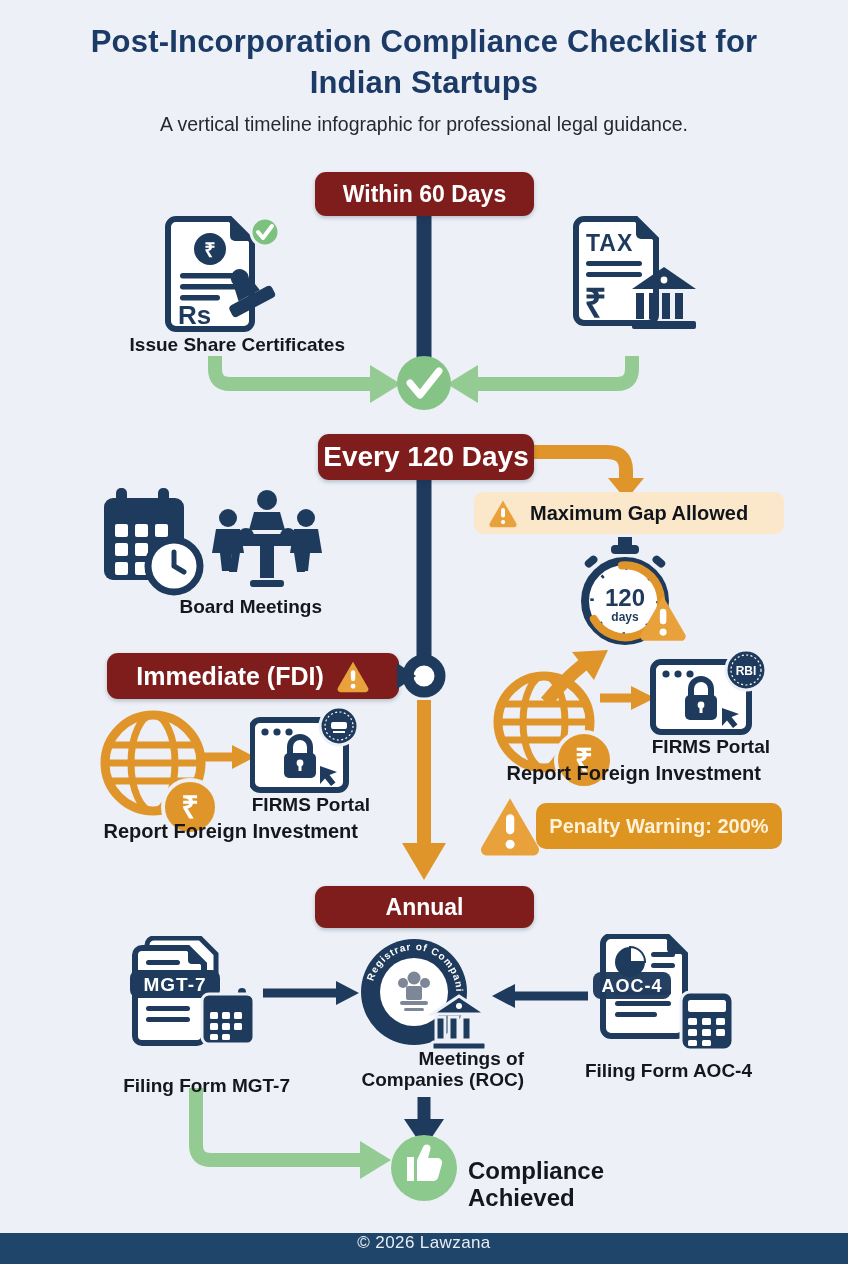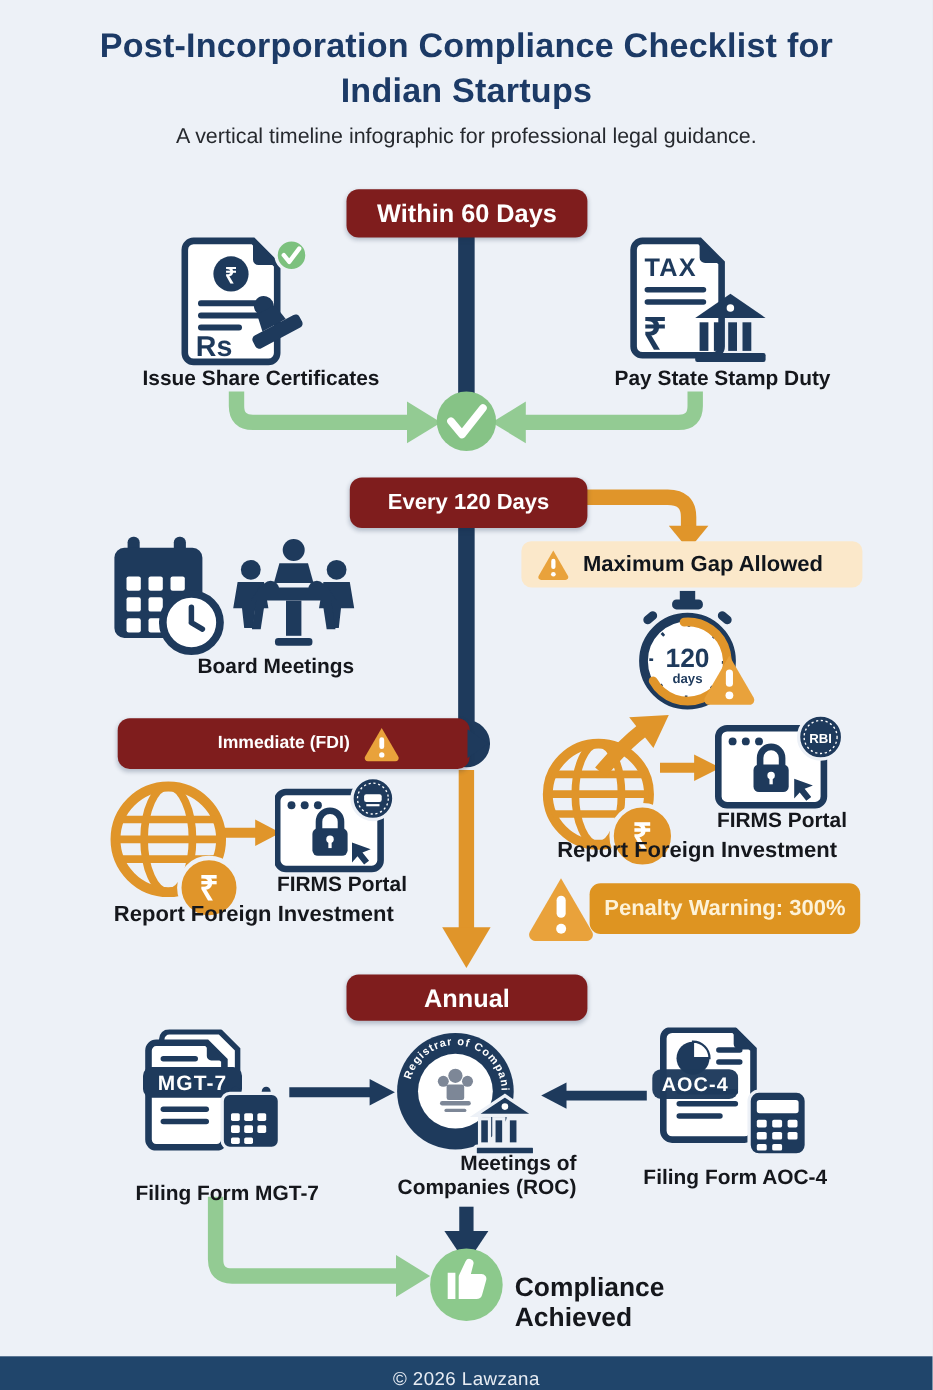--- a/index.html
+++ b/index.html
@@ -13,21 +13,21 @@
          justify-content:center;border-radius:11px;z-index:4;box-shadow:0 2px 4px rgba(20,40,70,.25);}
   .badge .pointer{position:absolute;right:-17px;top:50%;margin-top:-13px;width:0;height:0;
          border-top:13px solid transparent;border-bottom:13px solid transparent;border-left:19px solid #1e3a5c;}
   .label{font-weight:700;color:#15171c;text-align:right;font-size:19px;line-height:1.12;z-index:4;}
   .gapbox{background:#fbe8ca;border-radius:9px;display:flex;align-items:center;gap:12px;
           padding:0 14px;box-sizing:border-box;z-index:4;}
   .gapbox span{font-weight:700;font-size:20px;color:#10151c;}
   .penaltybox{background:#de9421;border-radius:10px;display:flex;align-items:center;justify-content:center;
           z-index:4;}
   .penaltybox span{font-weight:700;font-size:20px;color:#fdf2d8;}
-  .footer{left:0;top:1233px;width:848px;height:31px;background:#20456b;display:flex;align-items:flex-end;
+  .footer{left:0;top:1233px;width:848px;height:31px;background:#20456b;display:flex;align-items:flex-start;
           justify-content:center;z-index:5;}
   .footer span{color:#e8edf4;font-size:17px;letter-spacing:.4px;}
   svg{display:block;}
   .z2{z-index:2;} .z3{z-index:3;} .z5{z-index:5;}
 </style>
 </head>
 <body>
 
 <div class="stage">
 
@@ -146,25 +146,22 @@
     <g fill="#1e3a5c">
       <polygon points="92,52 60,74 124,74"></polygon>
       <circle cx="92" cy="65" r="3.4" fill="#ffffff"></circle>
       <rect x="64" y="78" width="8" height="26"></rect>
       <rect x="77" y="78" width="8" height="26"></rect>
       <rect x="90" y="78" width="8" height="26"></rect>
       <rect x="103" y="78" width="8" height="26"></rect>
       <rect x="60" y="106" width="64" height="8" rx="2"></rect>
     </g>
   </svg>
-  <div class="abs label" style="left:505px;top:334px;width:250px;">
-    <span>Pay State Stamp Duty</span>
-  </div>
-
-  <div class="abs badge" style="left:318px;top:434px;width:216px;height:46px;font-size:20px;text-align:right;">
+
+  <div class="abs badge" style="left:318px;top:434px;width:216px;height:46px;font-size:28px;text-align:right;">
     <span>Every 120 Days</span>
   </div>
 
   <svg class="abs z3" style="left:102px;top:486px" width="102" height="110" viewBox="0 0 102 110">
     <rect x="14" y="2" width="11" height="22" rx="5" fill="#1e3a5c"></rect>
     <rect x="56" y="2" width="11" height="22" rx="5" fill="#1e3a5c"></rect>
     <rect x="2" y="12" width="80" height="82" rx="9" fill="#1e3a5c"></rect>
     <g fill="#ffffff">
       <rect x="13" y="38" width="13" height="13" rx="2"></rect>
         <rect x="33" y="38" width="13" height="13" rx="2"></rect>
@@ -267,24 +264,24 @@
     <span>FIRMS Portal</span>
   </div>
   <div class="abs label" style="left:493px;top:762px;width:268px;font-size:20px;">
     <span>Report Foreign Investment</span>
   </div>
 
   <svg class="abs z5" style="left:478px;top:793px" width="64" height="64" viewBox="0 0 48 48">
       <use href="#warn-tri"></use>
     </svg>
   <div class="abs penaltybox" style="left:536px;top:803px;width:246px;height:46px;">
-    <span>Penalty Warning: 300%</span>
-  </div>
-
-  <div class="abs badge" style="left:107px;top:653px;width:292px;height:46px;font-size:16px;gap:12px;padding-left:28px;">
+    <span>Penalty Warning: 200%</span>
+  </div>
+
+  <div class="abs badge" style="left:107px;top:653px;width:292px;height:46px;font-size:25px;gap:12px;">
     <span>Immediate (FDI)</span>
     <svg width="34" height="34" viewBox="0 0 48 48">
         <use href="#warn-tri"></use>
       </svg>
     <span class="pointer"></span>
   </div>
 
   <svg class="abs z3" style="left:93px;top:705px" width="130" height="134" viewBox="0 0 130 134">
     <defs>
         <clipPath id="gclipL">

